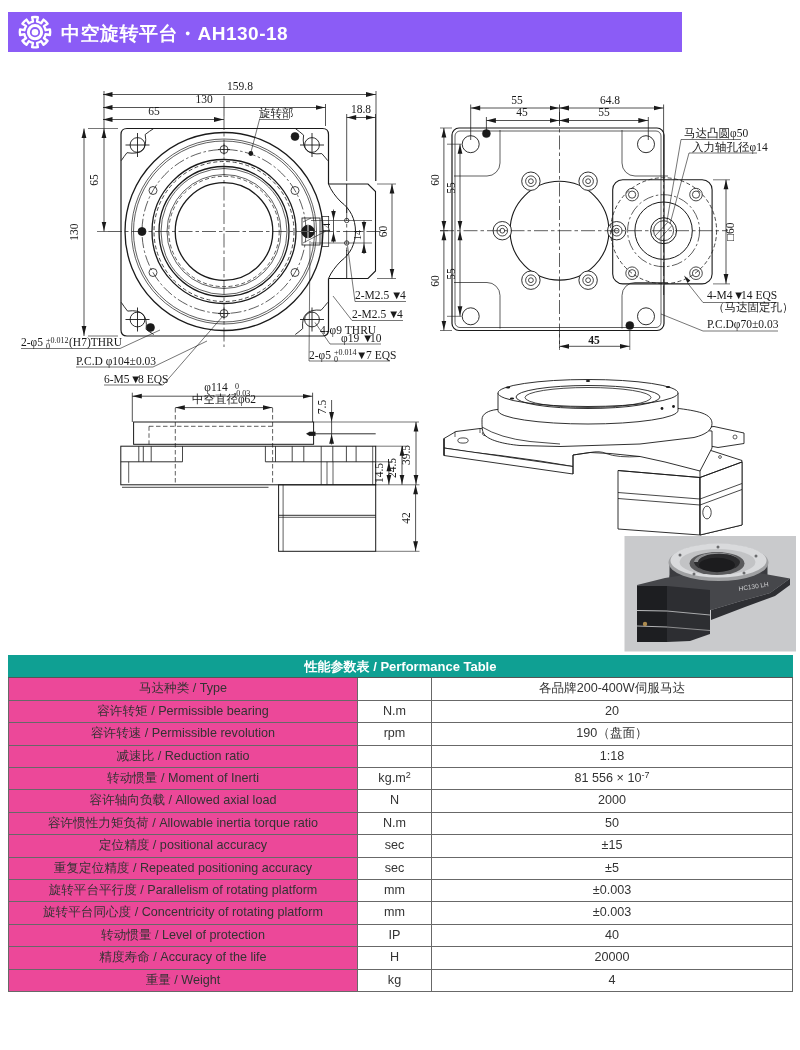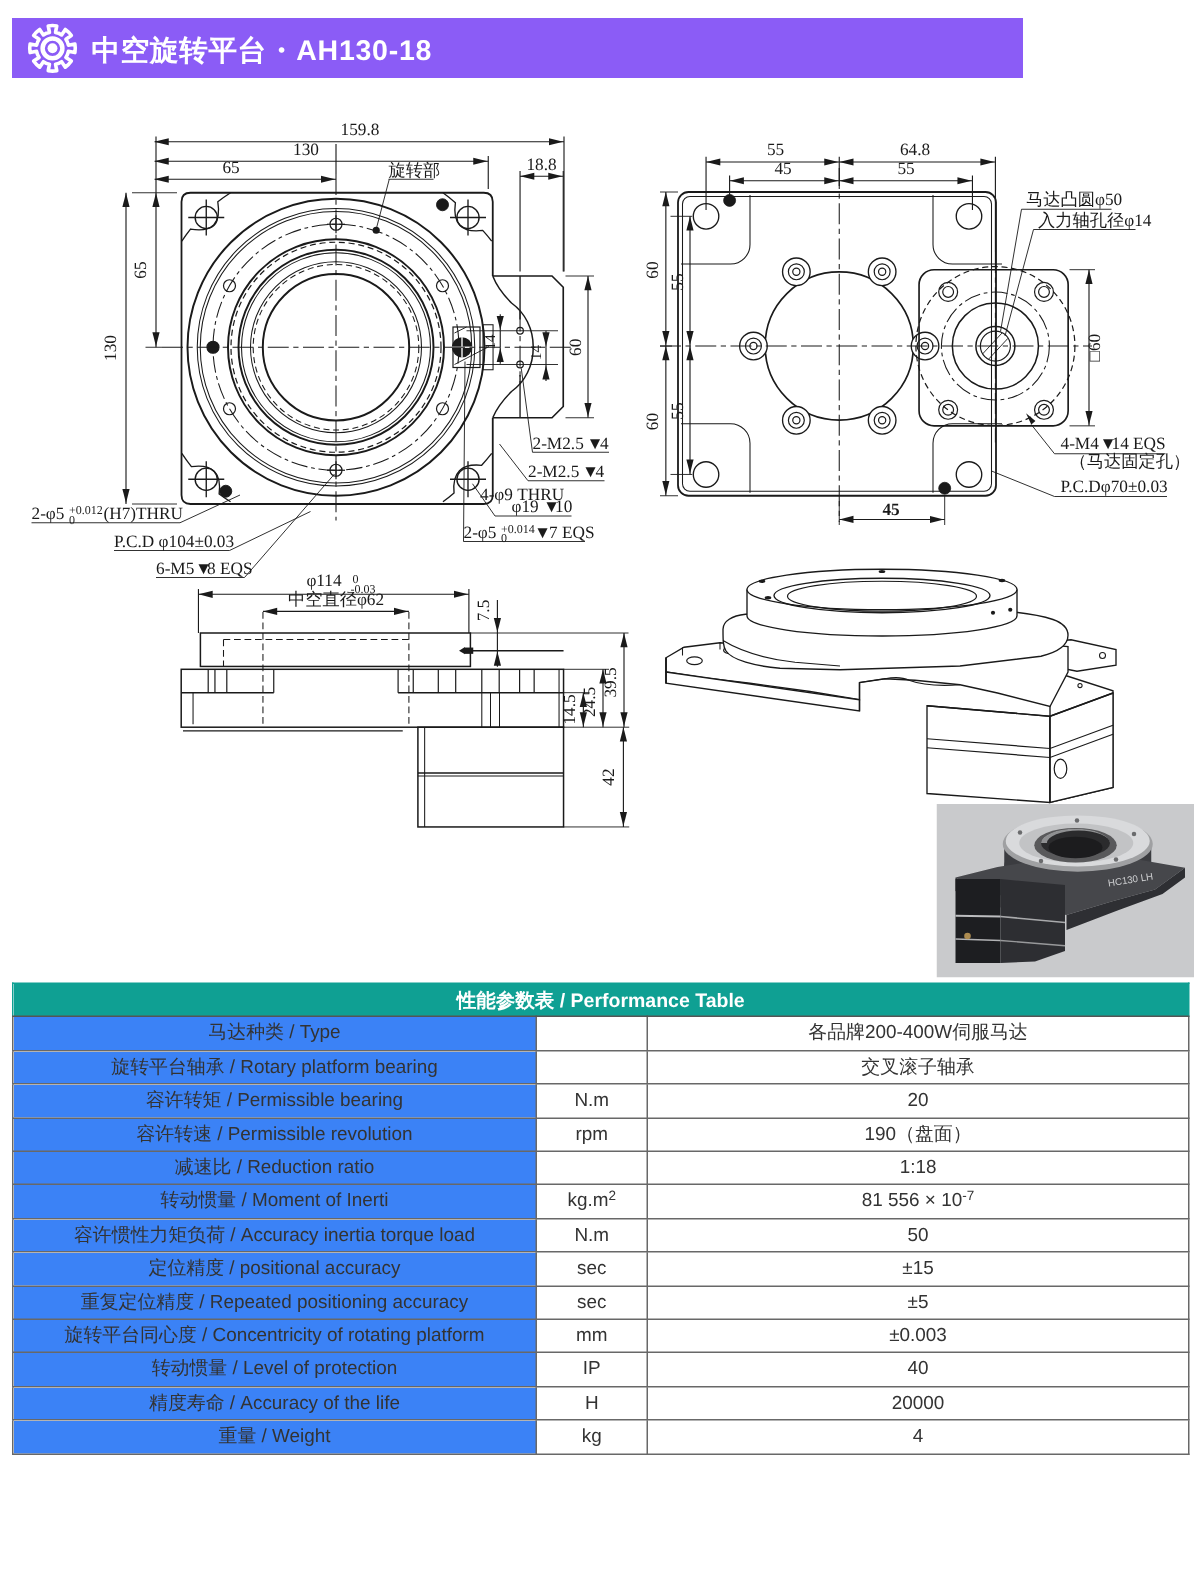--- a/index.html
+++ b/index.html
@@ -4,21 +4,21 @@
 <style>
 html,body{margin:0;padding:0;}
 body{width:800px;height:1050px;background:#fff;font-family:"Liberation Sans",sans-serif;position:relative;overflow:hidden;}
 #hdr{position:absolute;left:8px;top:12px;width:674px;height:40px;background:#8b5cf6;color:#fff;}
 #hdr .t{position:absolute;left:53px;top:9px;font-size:19px;font-weight:bold;letter-spacing:0.5px;}
 #hdr svg{position:absolute;left:7px;top:0px;}
 #drw{position:absolute;left:0;top:0;}
 #tblwrap{position:absolute;left:8px;top:655px;width:784px;}
 table{border-collapse:collapse;table-layout:fixed;width:784px;border:1.5px solid #4a4a4a;}
 td{border:1px solid #686868;font-size:12.6px;color:#333;text-align:center;padding:0;height:21.4px;line-height:21.4px;white-space:nowrap;overflow:hidden;margin-left:24px;}
-td.l{background:#3b82f6;}
+td.l{background:#ec4899;}
 tr.gh td{background:#0fa093;color:#fff;font-size:13px;font-weight:bold;height:21px;border:1px solid #0fa093;border-bottom:1px solid #555;}
 sup{font-size:9px;line-height:0;vertical-align:4px;}
 </style>
 </head>
 <body>
 <div id="hdr">
  <svg width="40" height="40" viewBox="0 0 40 40">
   <g transform="translate(20,20.2)" fill="none" stroke="#fff">
    <path d="M-2.02,-10.61 L-2.85,-14.93 A15.2,15.2 0 0 1 2.85,-14.93 L2.02,-10.61 A10.8,10.8 0 0 1 6.07,-8.93 L8.54,-12.57 A15.2,15.2 0 0 1 12.57,-8.54 L8.93,-6.07 A10.8,10.8 0 0 1 10.61,-2.02 L14.93,-2.85 A15.2,15.2 0 0 1 14.93,2.85 L10.61,2.02 A10.8,10.8 0 0 1 8.93,6.07 L12.57,8.54 A15.2,15.2 0 0 1 8.54,12.57 L6.07,8.93 A10.8,10.8 0 0 1 2.02,10.61 L2.85,14.93 A15.2,15.2 0 0 1 -2.85,14.93 L-2.02,10.61 A10.8,10.8 0 0 1 -6.07,8.93 L-8.54,12.57 A15.2,15.2 0 0 1 -12.57,8.54 L-8.93,6.07 A10.8,10.8 0 0 1 -10.61,2.02 L-14.93,2.85 A15.2,15.2 0 0 1 -14.93,-2.85 L-10.61,-2.02 A10.8,10.8 0 0 1 -8.93,-6.07 L-12.57,-8.54 A15.2,15.2 0 0 1 -8.54,-12.57 L-6.07,-8.93 A10.8,10.8 0 0 1 -2.02,-10.61 Z" stroke-width="2.4" stroke-linejoin="round"></path>
    <circle r="6.6" stroke-width="3"></circle>
@@ -499,60 +499,65 @@
 <tbody>
         <tr class="gh">
           <td colspan="3">性能参数表 / Performance Table</td>
         </tr>
 <tr>
           <td class="l">马达种类 / Type</td>
           <td class="u"></td>
           <td class="v">各品牌200-400W伺服马达</td>
         </tr>
 <tr>
-          <td class="l">旋转平台轴承 / Rotary platform bearing</td>
-          <td class="u"></td>
-          <td class="v">交叉滚子轴承</td>
-        </tr>
-<tr>
           <td class="l">容许转矩 / Permissible bearing</td>
           <td class="u">N.m</td>
           <td class="v">20</td>
         </tr>
 <tr>
           <td class="l">容许转速 / Permissible revolution</td>
           <td class="u">rpm</td>
           <td class="v">190（盘面）</td>
         </tr>
 <tr>
           <td class="l">减速比 / Reduction ratio</td>
           <td class="u"></td>
           <td class="v">1:18</td>
         </tr>
 <tr>
           <td class="l">转动惯量 / Moment of Inerti</td>
           <td class="u">kg.m<sup>2</sup></td>
           <td class="v">81 556 × 10<sup>-7</sup></td>
         </tr>
 <tr>
-          <td class="l">容许惯性力矩负荷 / Accuracy inertia torque load</td>
+          <td class="l">容许轴向负载 / Allowed axial load</td>
+          <td class="u">N</td>
+          <td class="v">2000</td>
+        </tr>
+<tr>
+          <td class="l">容许惯性力矩负荷 / Allowable inertia torque ratio</td>
           <td class="u">N.m</td>
           <td class="v">50</td>
         </tr>
 <tr>
           <td class="l">定位精度 / positional accuracy</td>
           <td class="u">sec</td>
           <td class="v">±15</td>
         </tr>
 <tr>
           <td class="l">重复定位精度 / Repeated positioning accuracy</td>
           <td class="u">sec</td>
           <td class="v">±5</td>
         </tr>
 <tr>
+          <td class="l">旋转平台平行度 / Parallelism of rotating platform</td>
+          <td class="u">mm</td>
+          <td class="v">±0.003</td>
+        </tr>
+<tr>
           <td class="l">旋转平台同心度 / Concentricity of rotating platform</td>
           <td class="u">mm</td>
           <td class="v">±0.003</td>
         </tr>
 <tr>
           <td class="l">转动惯量 / Level of protection</td>
           <td class="u">IP</td>
           <td class="v">40</td>
         </tr>
 <tr>

